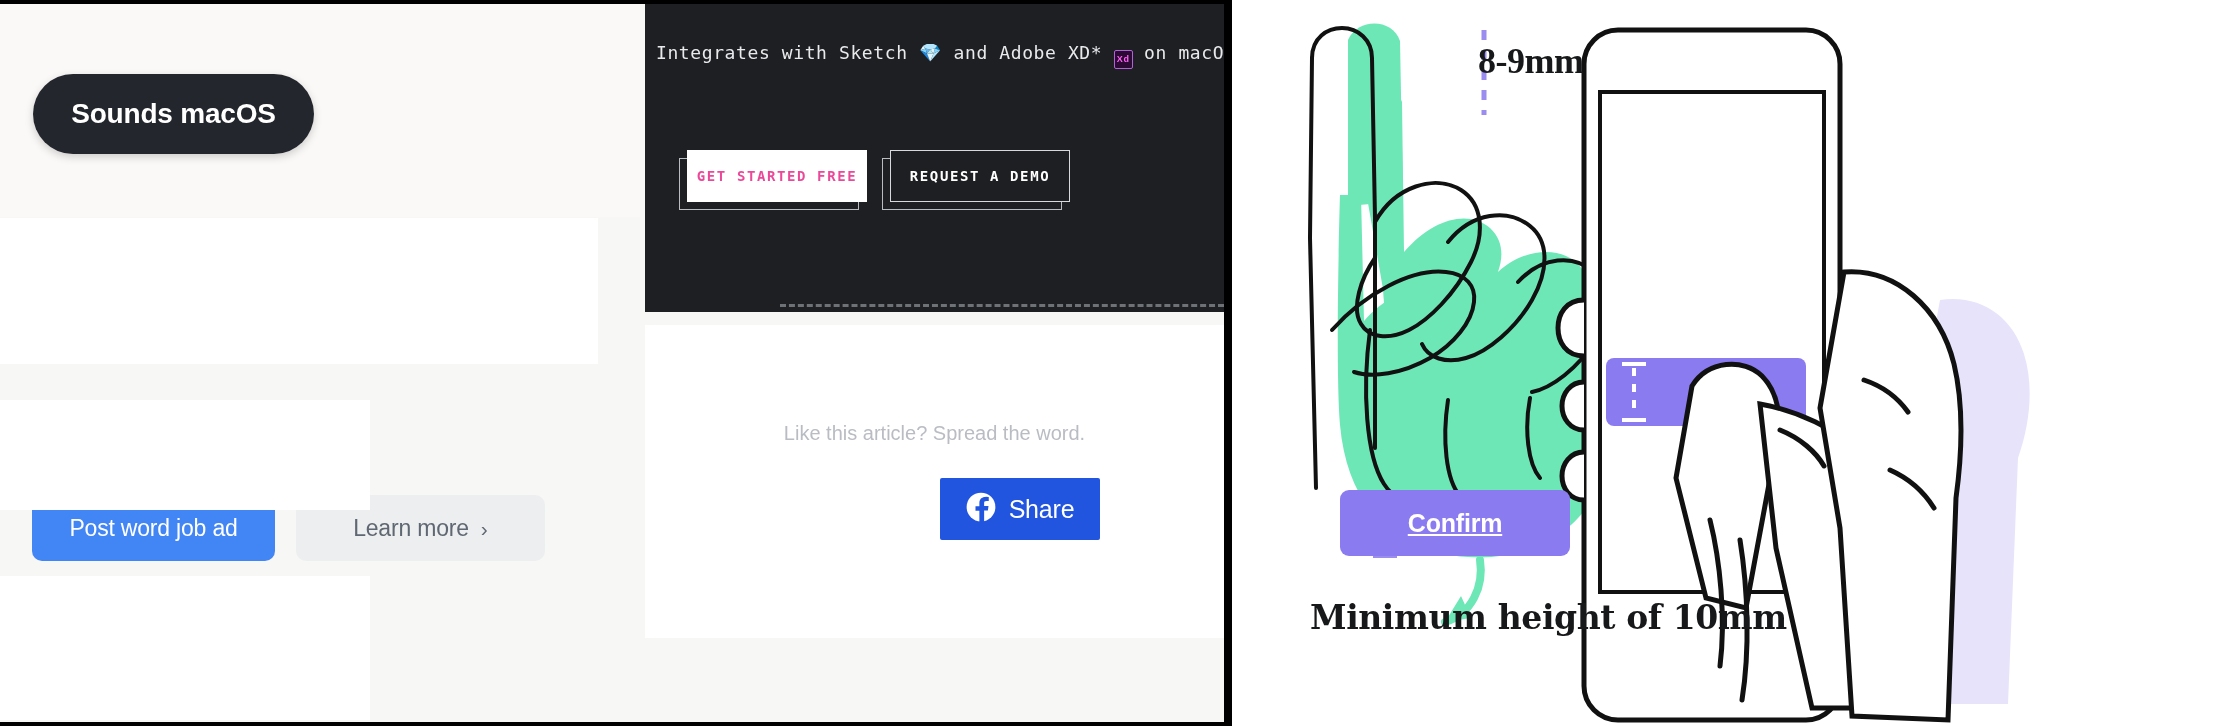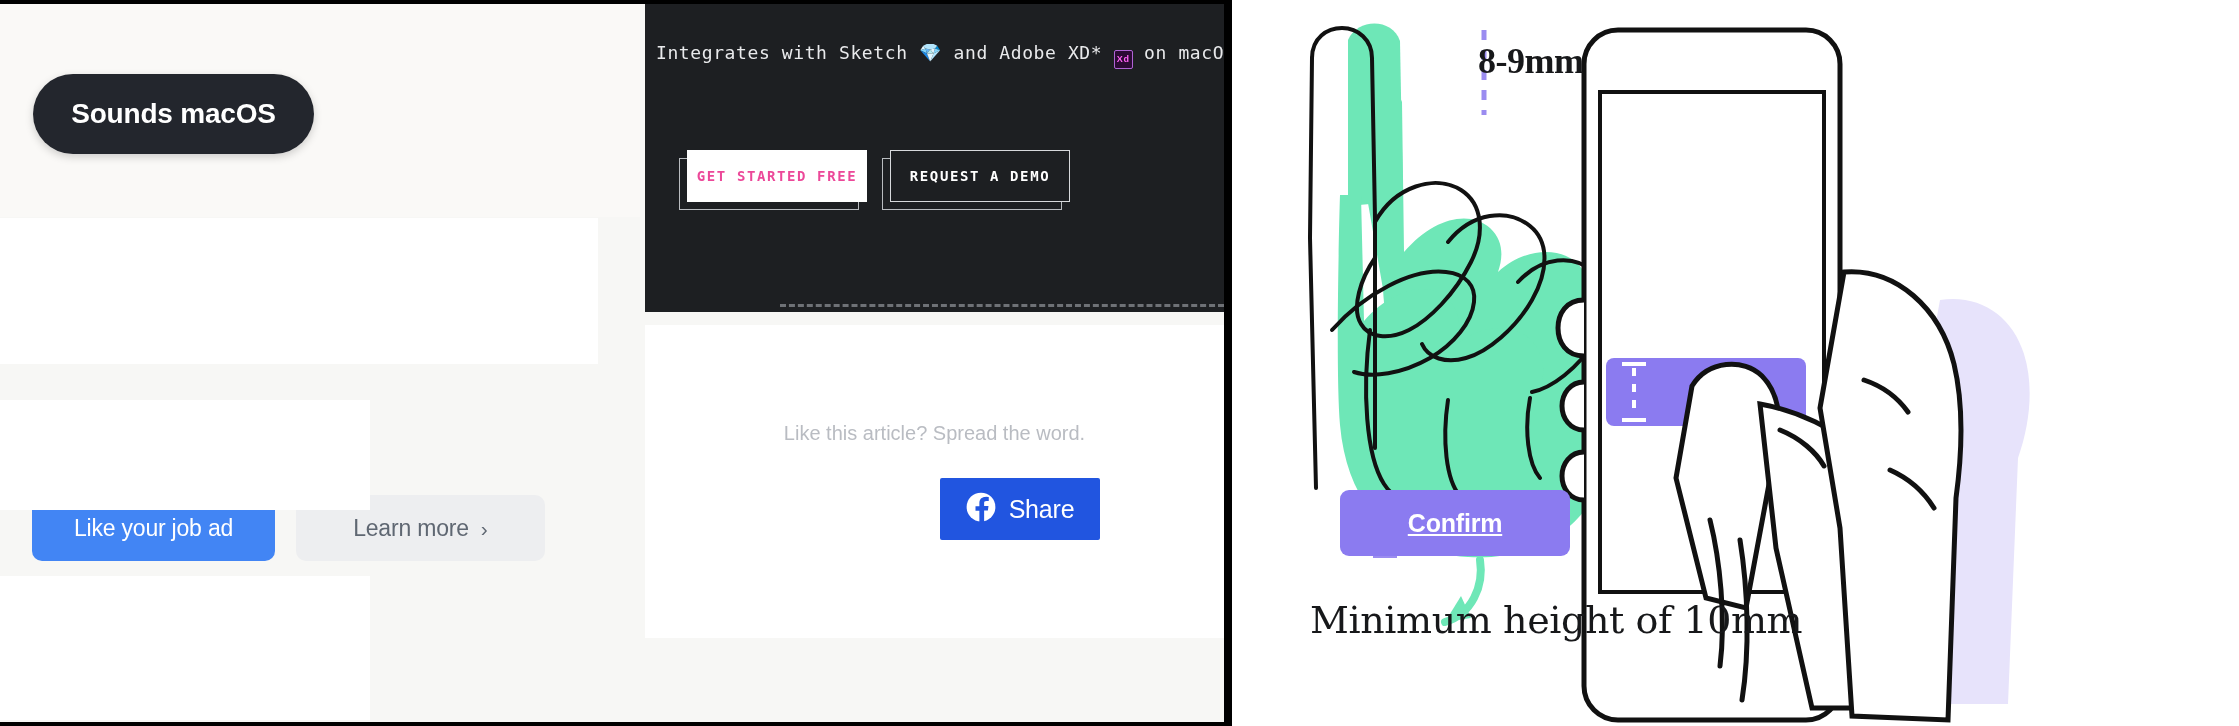--- a/index.html
+++ b/index.html
@@ -73,40 +73,40 @@
   .social-label{color:#ffffff;font-size:25px;font-weight:500;letter-spacing:-.2px;}
 
   
   #right-panel{position:absolute;left:1240px;top:0;width:999px;height:726px;background:#ffffff;overflow:hidden;}
   #measure-8-9{position:absolute;left:1478px;top:40px;color:#17181a;
       font-family:Liberation Serif, serif;font-size:36px;font-weight:700;letter-spacing:-.5px;}
   #btn-confirm-big{position:absolute;left:1340px;top:490px;width:230px;height:66px;border-radius:9px;
       background:#8b7bf0;display:flex;align-items:center;justify-content:center;border:none;}
   #btn-confirm-big span{color:#ffffff;font-size:25px;font-weight:600;letter-spacing:-.2px;text-decoration:underline;}
   #caption-min-height{position:absolute;left:1310px;top:598px;color:#17181a;
-      font-family:"DejaVu Serif","Liberation Serif",serif;font-size:38px;font-weight:400;letter-spacing:-.4px;}
+      font-family:"DejaVu Serif","Liberation Serif",serif;font-size:33px;font-weight:700;letter-spacing:-.4px;}
 </style>
 </head>
 <body>
 
 <div id="stage">
 
   <div id="left-collage" class="lc-layer">
 
     <div id="cta-base" class="lc-layer"></div>
 
     <div id="panel-sounds" class="lc-layer">
       <div id="btn-sounds-good">
         <span>Sounds macOS</span>
       </div>
     </div>
 
     <div id="card-jobad" class="lc-layer">
       <div id="btn-post-job">
-        <span>Like your job ad</span>
+        <span>Post word job ad</span>
       </div>
       <div id="btn-learn-more">
         <span class="lm-label">Learn more</span>
         <span class="lm-chev">›</span>
       </div>
     </div>
 
     <div id="card-signup" class="lc-layer">
       
     </div>

